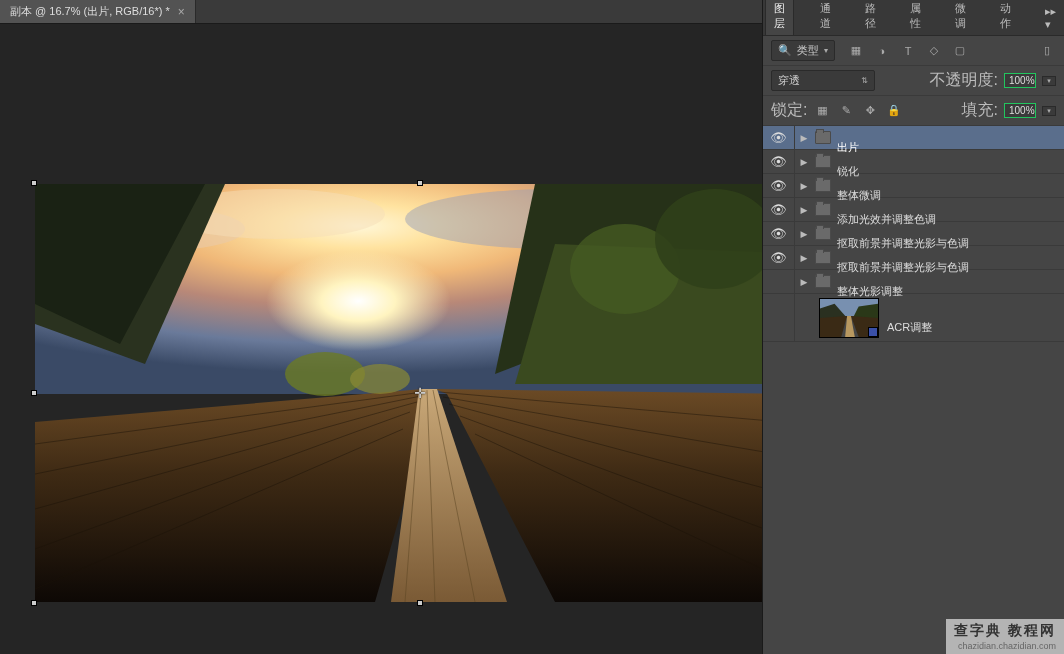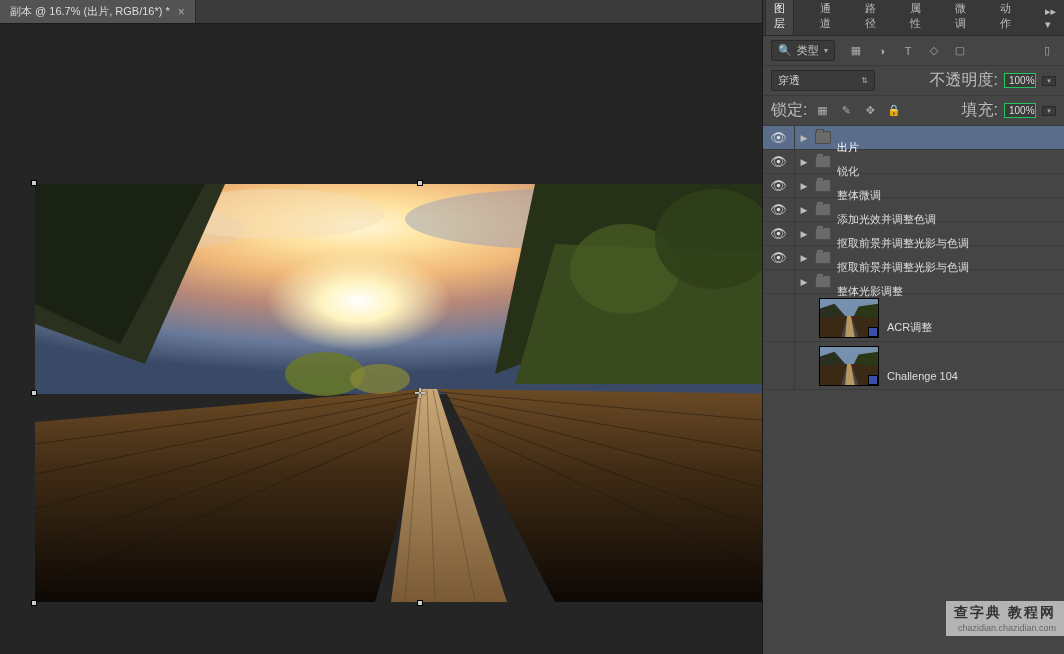--- a/index.html
+++ b/index.html
@@ -51,21 +51,21 @@
 .folder-icon { width: 16px; height: 13px; margin: 0 6px; position: relative; }
 .folder-icon::before { content: ""; position: absolute; inset: 0; background: #6a6a6a; border: 1px solid #4a4a4a; border-radius: 1px; }
 .folder-icon::after { content: ""; position: absolute; top: -2px; left: 1px; width: 6px; height: 3px; background: #6a6a6a; border: 1px solid #4a4a4a; border-bottom: none; border-radius: 1px 1px 0 0; }
 .layer-name { font-size: 11px; color: #ddd; margin-top: 20px; }
 .layer-row.selected .layer-name { color: #fff; }
 .thumb { width: 60px; height: 40px; margin: 0 8px 0 20px; border: 1px solid #000; position: relative; overflow: hidden; }
 .thumb svg { width: 100%; height: 100%; display: block; }
 .thumb-badge { position: absolute; right: 0; bottom: 0; width: 10px; height: 10px; background: #3a50a8; border: 1px solid #000; }
 
 
-.watermark { position: absolute; right: 0; bottom: 18px; background: rgba(200, 200, 200, 0.85); color: #444; font-size: 11px; padding: 3px 8px; display: flex; flex-direction: column; align-items: flex-end; gap: 1px; }
+.watermark { position: absolute; right: 0; bottom: 0; background: rgba(200, 200, 200, 0.85); color: #444; font-size: 11px; padding: 3px 8px; display: flex; flex-direction: column; align-items: flex-end; gap: 1px; }
 .watermark .cn { font-size: 14px; font-weight: bold; letter-spacing: 2px; color: #333; }
 .watermark .en { font-size: 9px; color: #666; }
 </style>
 </head>
 <body>
 
 <div class="doc-tab-bar">
   <div class="doc-tab">
     <span>副本 @ 16.7% (出片, RGB/16*) *</span>
     <span class="close">×</span>
@@ -285,39 +285,20 @@
   <polygon points="60,5 40,8 34,20 60,20" fill="#2a3818"></polygon>
   <polygon points="0,20 28,18 22,40 0,40" fill="#3a2a15"></polygon>
   <polygon points="60,20 32,18 40,40 60,40" fill="#3a2a15"></polygon>
   <polygon points="28,18 32,18 36,40 26,40" fill="#b89860"></polygon>
 </svg>
             <div class="thumb-badge"></div>
           </div>
           <span class="layer-name">ACR调整</span>
         </div>
       </div>
-      <div class="layer-row tall">
-        <div class="vis-col">
-          <span class="vis-empty"></span>
-        </div>
-        <div class="row-body">
-          <div class="thumb">
-            <svg viewBox="0 0 60 40" preserveAspectRatio="none">
-  <rect width="60" height="18" fill="#7890b0"></rect>
-  <polygon points="0,10 15,5 28,20 0,20" fill="#2a3020"></polygon>
-  <polygon points="60,5 40,8 34,20 60,20" fill="#2a3818"></polygon>
-  <polygon points="0,20 28,18 22,40 0,40" fill="#3a2a15"></polygon>
-  <polygon points="60,20 32,18 40,40 60,40" fill="#3a2a15"></polygon>
-  <polygon points="28,18 32,18 36,40 26,40" fill="#b89860"></polygon>
-</svg>
-            <div class="thumb-badge"></div>
-          </div>
-          <span class="layer-name">Challenge 104</span>
-        </div>
-      </div>
     </div>
 
 </div>
 
 <div class="watermark">
   <span class="cn">查字典 教程网</span>
   <span class="en">chazidian.chazidian.com</span>
 </div>
 
 </body></html>

